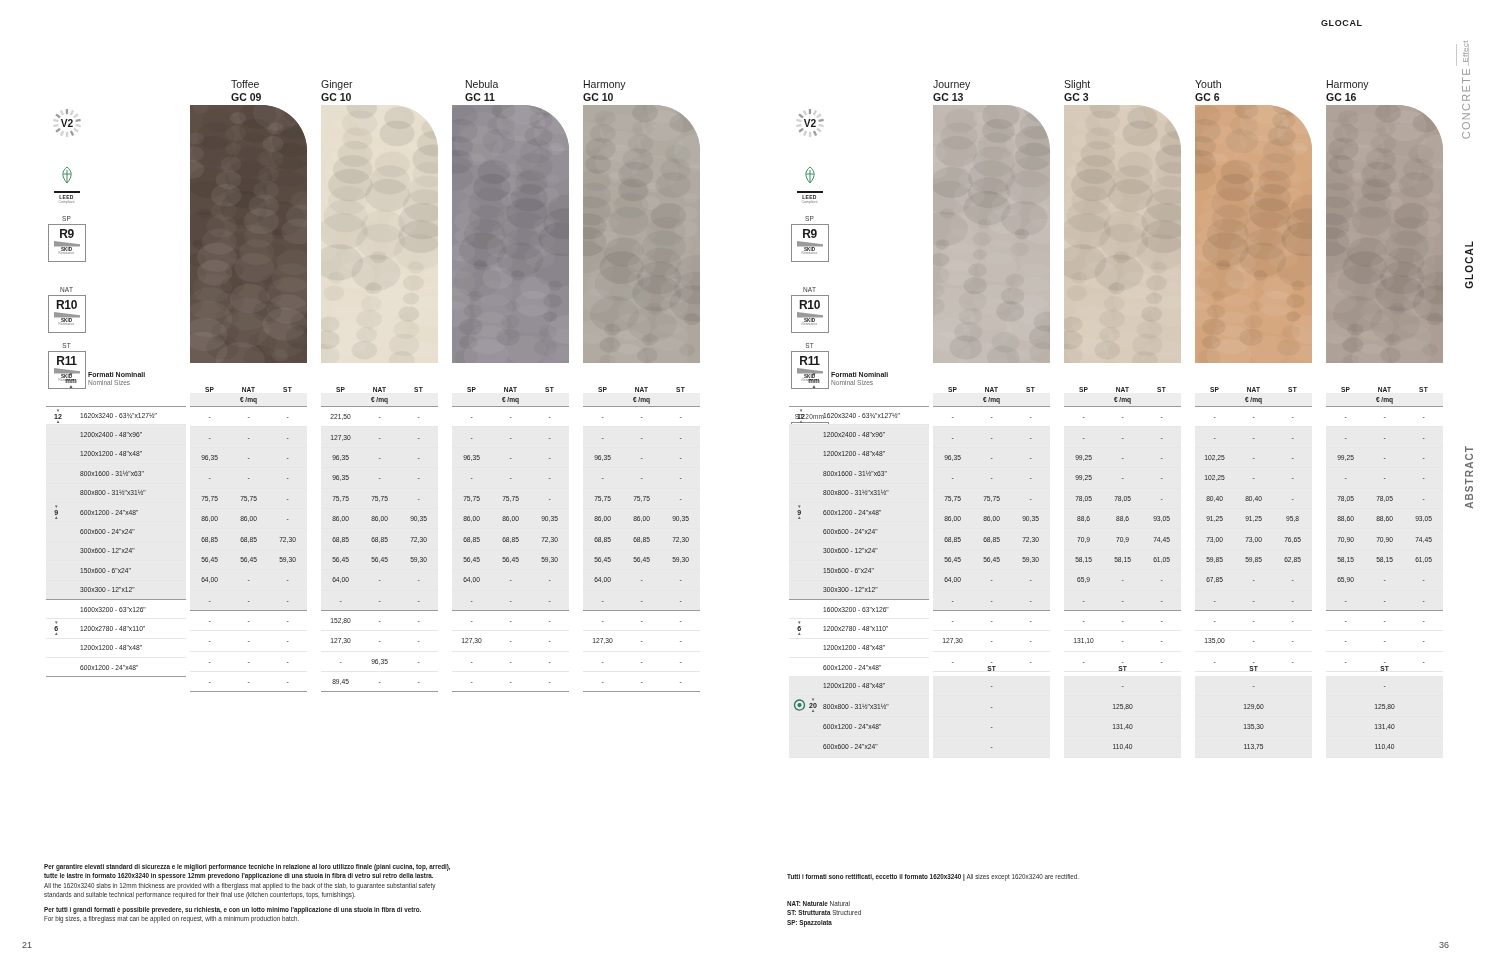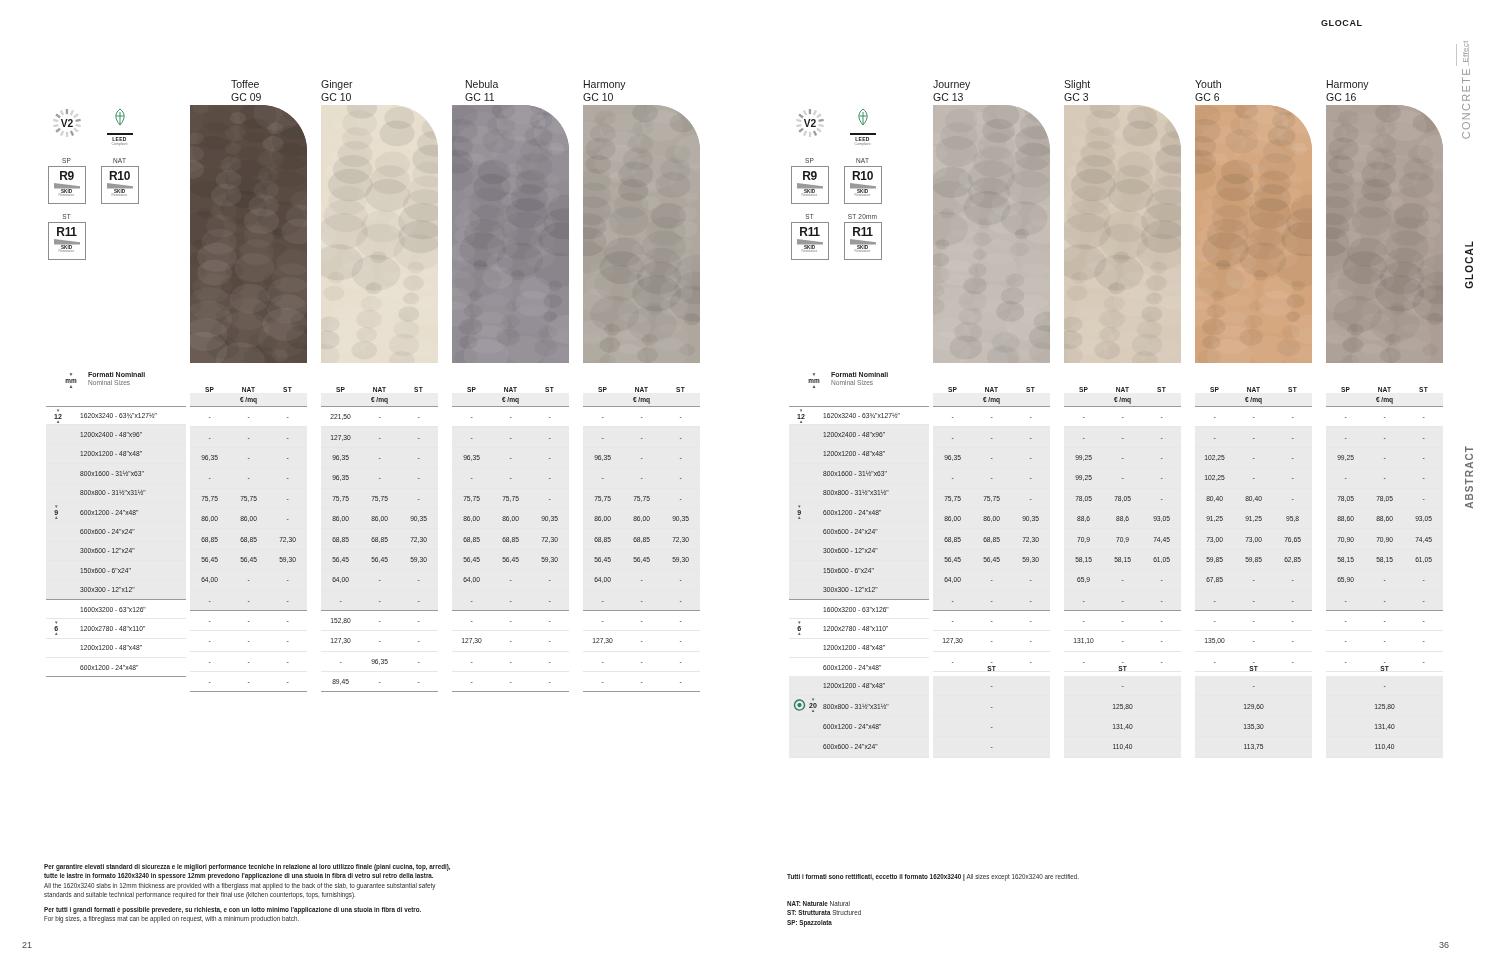--- a/index.html
+++ b/index.html
@@ -31,41 +31,41 @@
   .tab-concrete{top:40px;}
   .tab-concrete .t1{font-size:11px;letter-spacing:1.3px;color:#9a9a9a;font-weight:normal;}
   .tab-concrete .t2{font-size:8px;letter-spacing:.4px;color:#9a9a9a;}
   .tab-rule{position:absolute;right:10px;top:44px;width:1px;height:22px;background:#c9c9c9;}
   .tab-rule2{position:absolute;right:22px;top:44px;width:1px;height:22px;background:#c9c9c9;}
   .tab-glocal{top:240px;font-size:10px;font-weight:bold;letter-spacing:1.1px;color:#1a1a1a;}
   .tab-abstract{top:445px;font-size:10px;font-weight:bold;letter-spacing:1.1px;color:#6f6f6f;}
 
   
   .badges{position:absolute;}
-  .badge-row{display:flex;gap:8px;}
+  .badge-row{display:flex;gap:24px;flex-direction:column;}
   .badge-cell{width:45px;text-align:center;}
   .badge-caption{font-size:6.5px;color:#3a3a3a;margin-bottom:2px;letter-spacing:.2px;}
   .skid-box{
     width:38px;height:38px;border:1px solid #8d8d8d;background:#fff;margin:0 auto;
     display:flex;flex-direction:column;align-items:center;justify-content:flex-start;
     padding-top:3px;box-sizing:border-box;
   }
   .skid-r{font-size:12px;font-weight:bold;letter-spacing:-.3px;line-height:1;}
   .skid-label{font-size:4.6px;font-weight:bold;line-height:1.05;margin-top:1px;}
   .skid-sub{font-size:3.2px;color:#777;line-height:1;}
   .v2-wrap{width:45px;text-align:center;}
   .leaf-wrap{width:45px;text-align:center;}
   .leaf-rule{width:26px;height:1.5px;background:#1a1a1a;margin:1px auto 1px;}
   .leaf-l1{font-size:5px;font-weight:bold;letter-spacing:.3px;}
   .leaf-l2{font-size:3.6px;color:#777;}
 
   
   .sw-name{position:absolute;font-size:10.5px;color:#1a1a1a;line-height:1.28;}
   .sw-name .n{display:block;}
-  .sw-name .c{display:block;font-weight:normal;}
+  .sw-name .c{display:block;font-weight:bold;}
   .swatch{position:absolute;border-top-right-radius:46px;overflow:hidden;}
   .swatch .tex{position:absolute;inset:0;}
   .th-mm{position:absolute;font-size:6.4px;text-align:center;line-height:1.15;color:#1a1a1a;font-weight:bold;}
   .th-mm .arw{display:block;font-size:5px;color:#555;line-height:.9;}
   .th-fmt{position:absolute;line-height:1.3;}
   .th-fmt .a{font-size:7px;font-weight:bold;}
   .th-fmt .b{font-size:6.6px;color:#6d6d6d;}
 
   .sizes-col{position:absolute;}
   .size-row{

